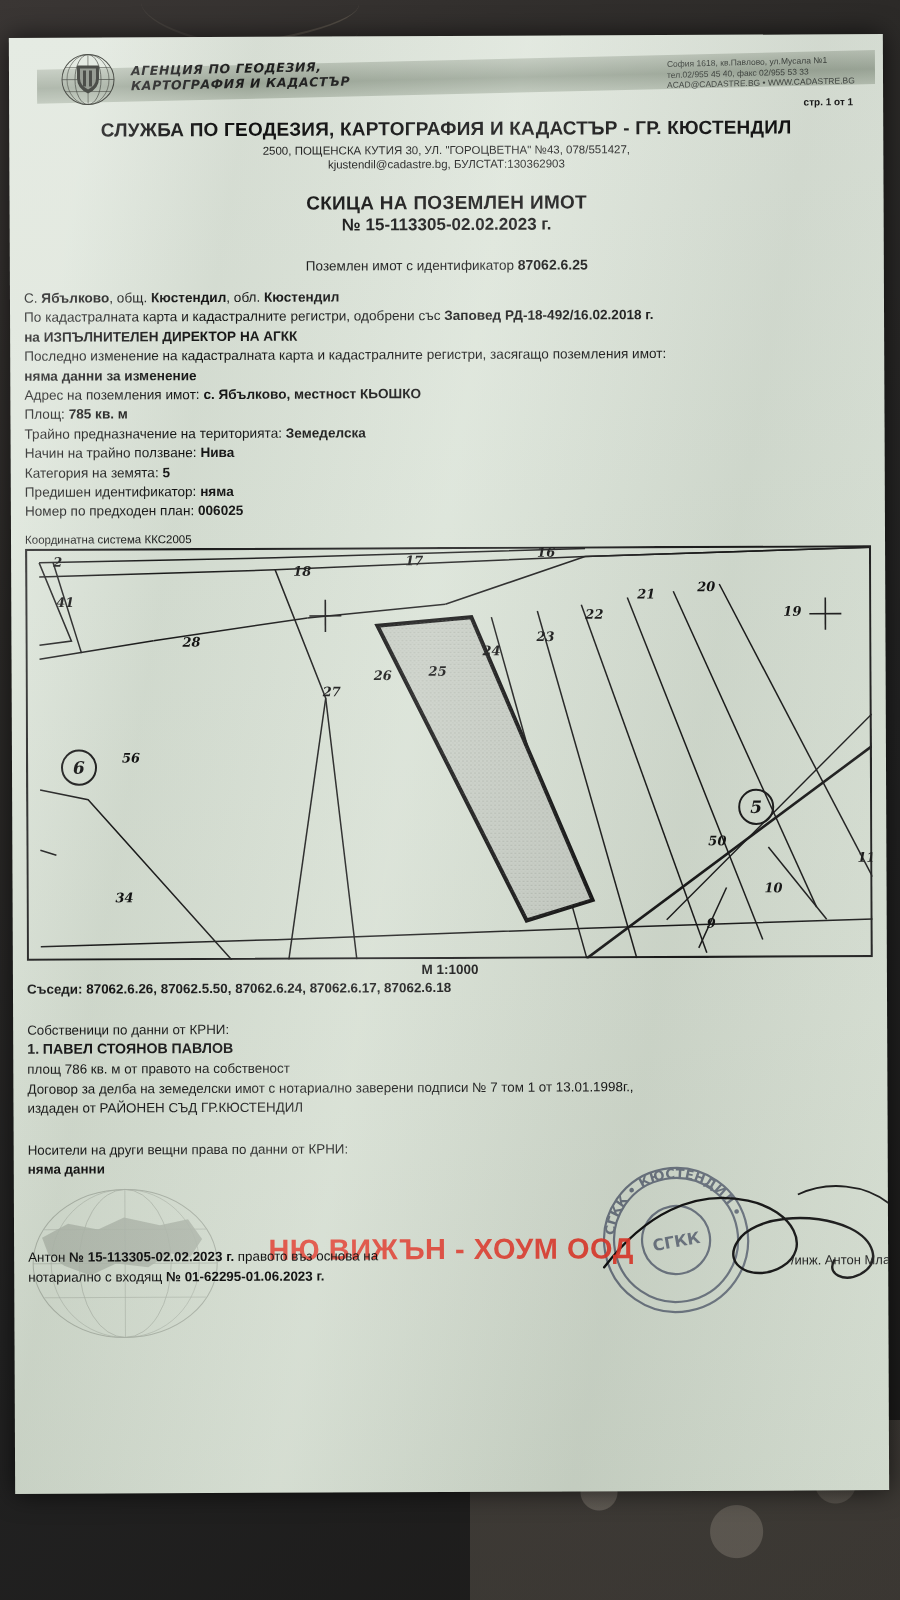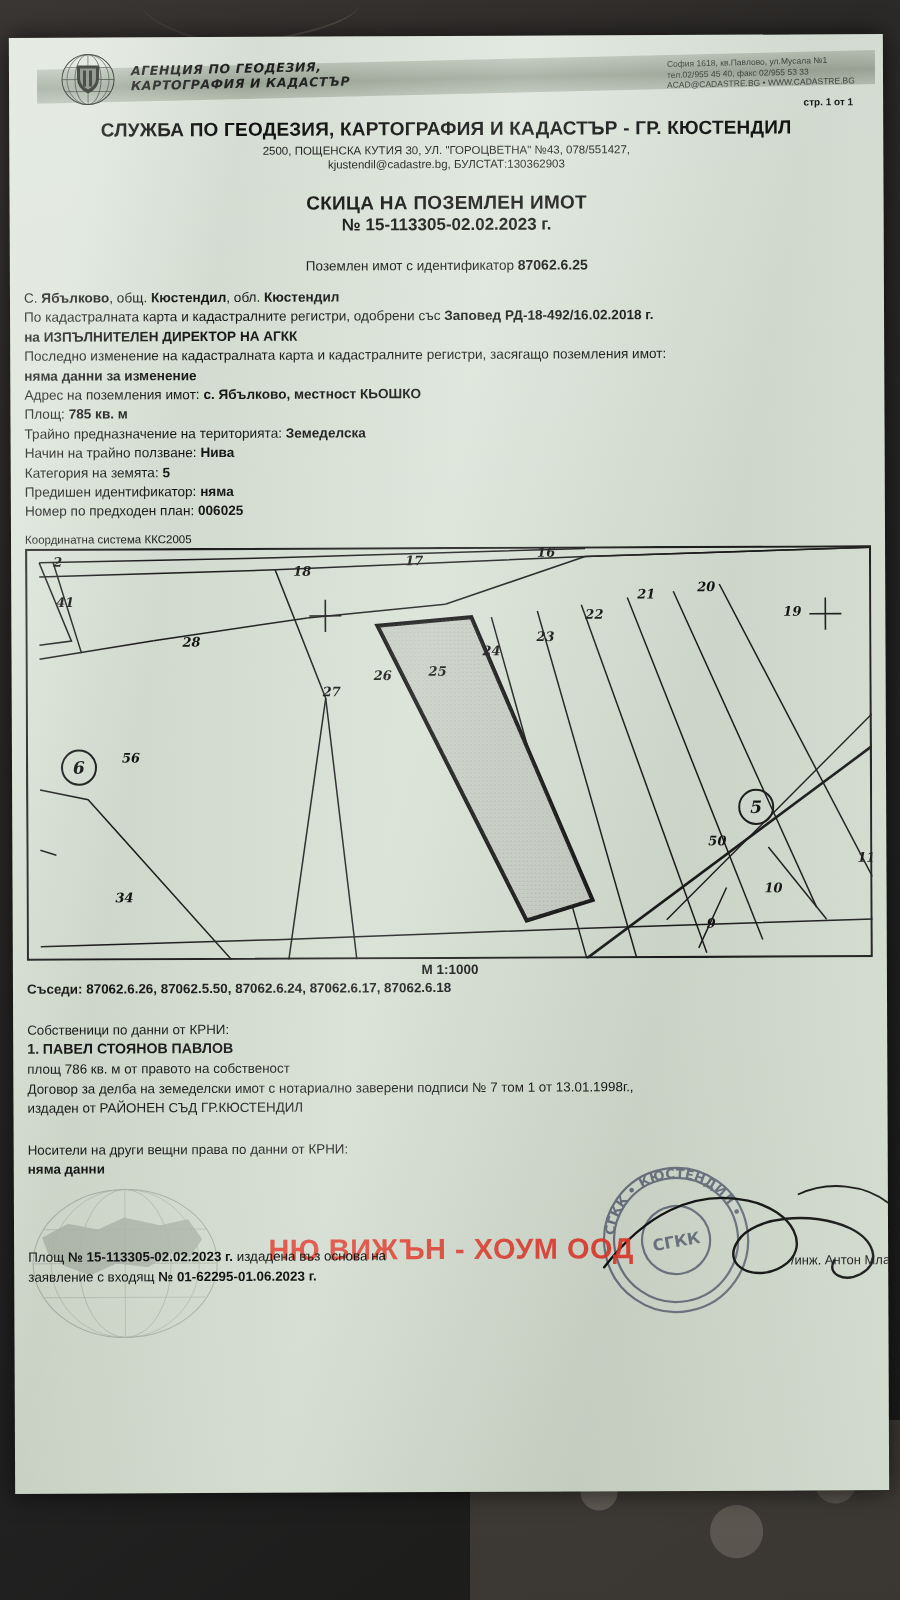--- a/index.html
+++ b/index.html
@@ -362,24 +362,24 @@
       <ellipse cx="105" cy="80" rx="74" ry="74" fill="none" stroke="#4a4f46" stroke-width=".6"></ellipse>
       <line x1="13" y1="80" x2="197" y2="80" stroke="#4a4f46" stroke-width=".7"></line>
       <path d="M24 46 H186 M24 114 H186" stroke="#4a4f46" stroke-width=".6" fill="none"></path>
       <line x1="105" y1="6" x2="105" y2="154" stroke="#4a4f46" stroke-width=".6"></line>
       <path d="M22 54 L48 40 L78 46 L104 34 L140 42 L168 36 L182 56 L170 74
                L150 70 L128 84 L96 80 L70 92 L44 82 L28 70 Z" fill="#5d6359" opacity=".85"></path>
     </svg>
 
     <div id="issue">
       <div>
-        <span>Площ </span><b>№ 15-113305-02.02.2023 г.</b><span> издадена въз основа на</span>
+        <span>Антон </span><b>№ 15-113305-02.02.2023 г.</b><span> правото въз основа на</span>
       </div>
       <div>
-        <span>заявление с входящ </span><b>№ 01-62295-01.06.2023 г.</b>
+        <span>нотариално с входящ </span><b>№ 01-62295-01.06.2023 г.</b>
       </div>
     </div>
 
     <svg id="stamp" viewBox="0 0 240 170">
       <g transform="rotate(-10 120 85)" fill="none" stroke="#2c3550" stroke-width="2.2">
         <circle cx="120" cy="85" r="72"></circle>
         <circle cx="120" cy="85" r="62"></circle>
         <circle cx="120" cy="85" r="34"></circle>
       </g>
       <g transform="rotate(-10 120 85)">

